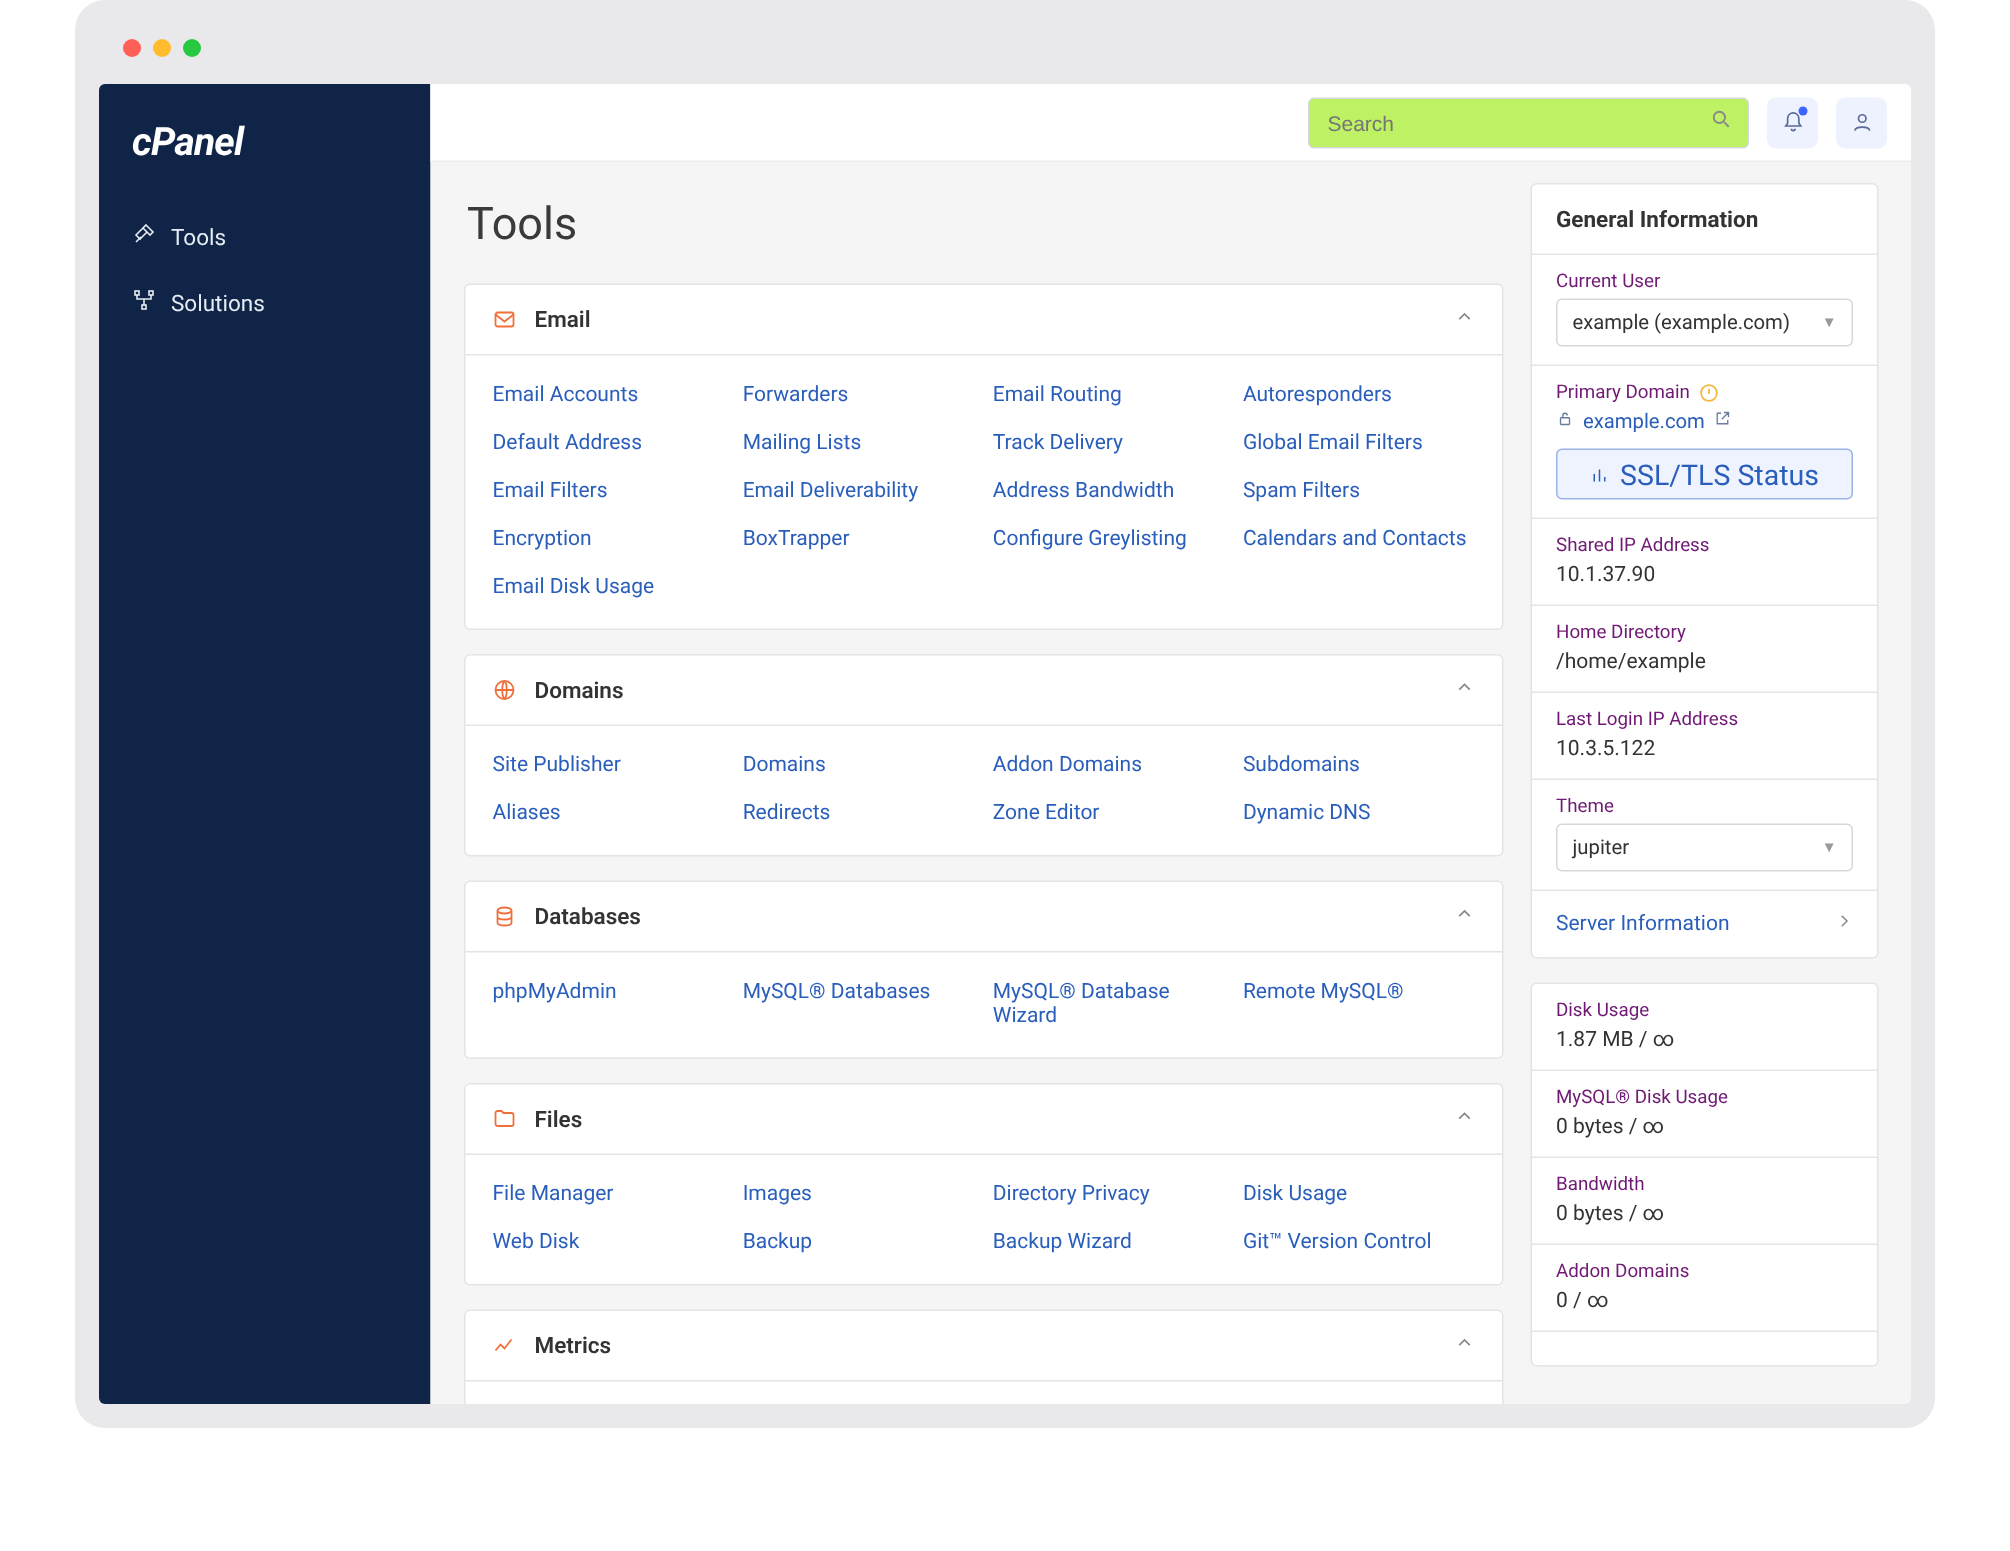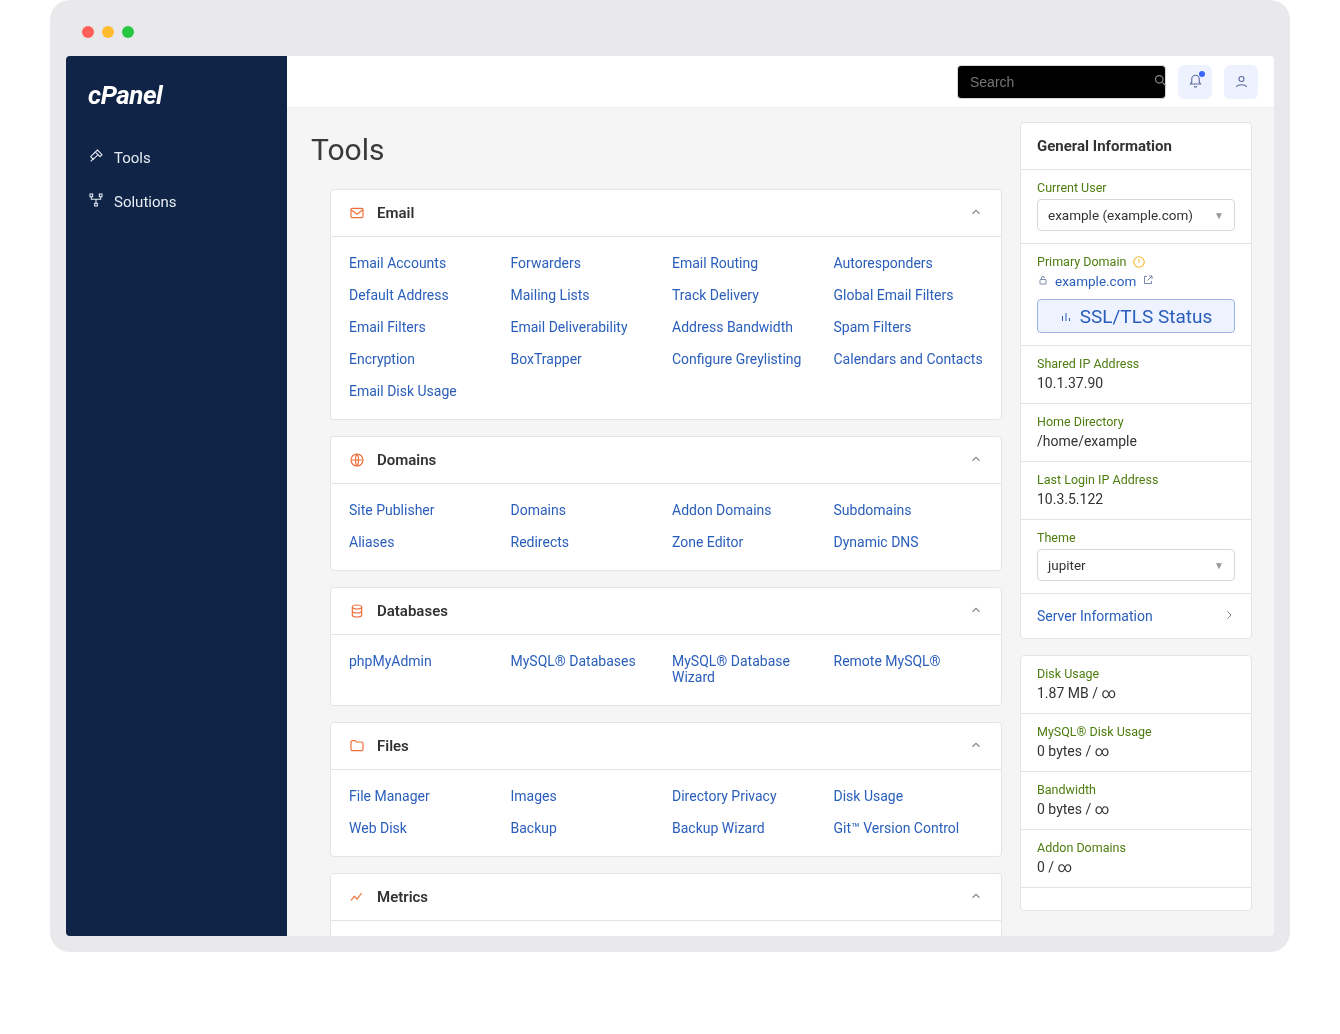--- a/index.html
+++ b/index.html
@@ -91,26 +91,26 @@
     border-bottom:1px solid var(--header-border);
     display:flex;
     align-items:center;
     justify-content:flex-end;
     padding:0 16px;
     gap:12px;
   }
   .search-box{
     display:flex;
     align-items:center;
-    width:209px;
+    width:294px;
     border:1px solid #d5d7db;
     border-radius:4px;
     padding:0 10px;
     height:34px;
-    background:#000000;
+    background:#bef264;
   }
   .search-box input{
     flex:1;
     border:none;
     outline:none;
     font-size:14px;
     color:#666;
     background:transparent;
   }
   .search-box svg{width:15px;height:15px;stroke:#888;fill:none;stroke-width:2;}
@@ -142,21 +142,20 @@
     color:#3a3a3a;
     margin:10px 2px 22px;
   }
 
   
   .card{
     background:var(--panel-bg);
     border:1px solid var(--border);
     border-radius:4px;
     margin-bottom:16px;
-    margin-left:21px;
   }
   .card-header{
     display:flex;
     align-items:center;
     gap:12px;
     padding:14px 18px;
     border-bottom:1px solid var(--border);
   }
   .card-header .sec-icon{width:16px;height:16px;}
   .card-header .sec-icon svg{width:16px;height:16px;stroke:var(--orange);fill:none;stroke-width:1.8;}
@@ -189,21 +188,21 @@
     padding:14px 16px;
     font-weight:700;
     font-size:15px;
     border-bottom:1px solid var(--border);
   }
   .info-section{
     padding:10px 16px 12px;
     border-bottom:1px solid var(--border);
   }
   .info-section:last-child{border-bottom:none;}
-  .info-label{font-size:12.5px;color:#4d7c0f;margin-bottom:4px;display:flex;align-items:center;gap:6px;}
+  .info-label{font-size:12.5px;color:#701a75;margin-bottom:4px;display:flex;align-items:center;gap:6px;}
   .info-value{font-size:14px;color:#333;}
   .select{
     border:1px solid #d5d7db;
     border-radius:4px;
     height:32px;
     display:flex;
     align-items:center;
     justify-content:space-between;
     padding:0 10px;
     font-size:13.5px;

